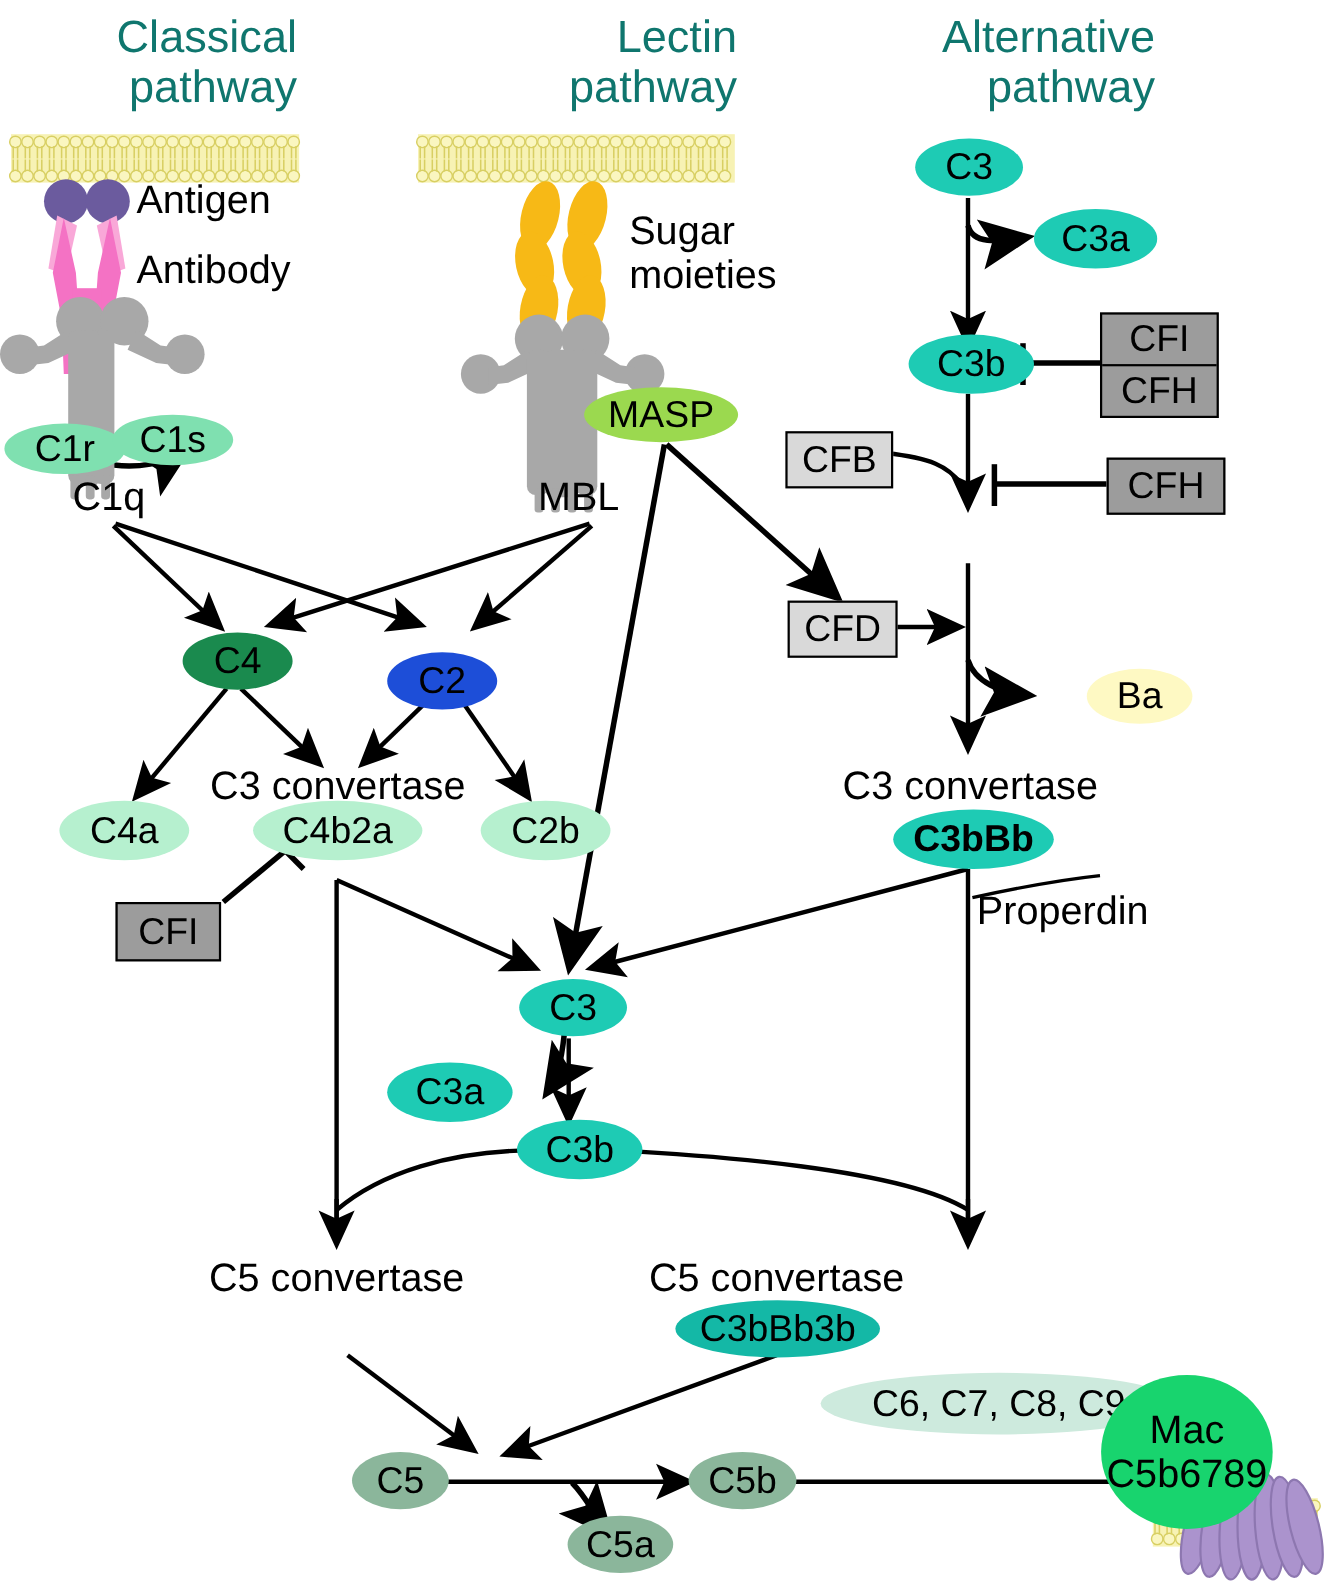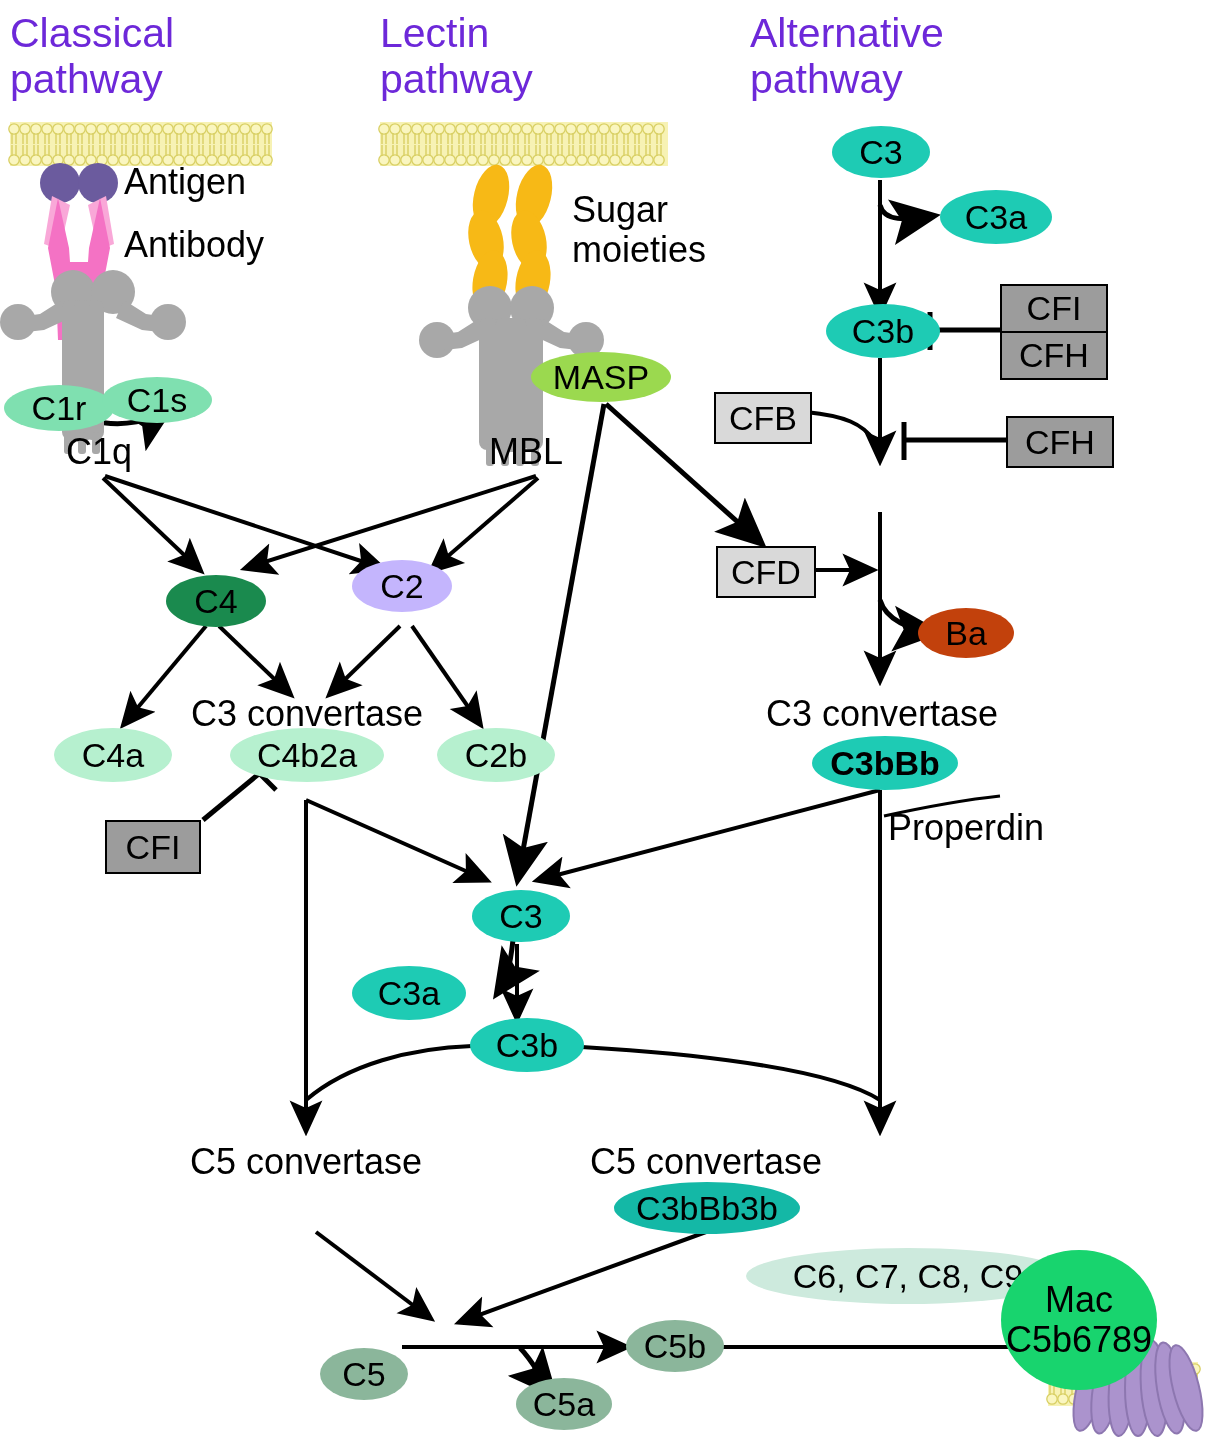--- a/index.html
+++ b/index.html
@@ -1,20 +1,20 @@
 <!DOCTYPE html>
 <html><head>
 <meta charset="utf-8">
 <style>
   html,body{margin:0;padding:0;background:#fff;}
   body{width:1206px;height:1440px;position:relative;overflow:hidden;
        font-family:"Liberation Sans","DejaVu Sans",sans-serif;color:#000;}
   #stage{position:absolute;left:0;top:0;width:1206px;height:1440px;}
   svg.layer{position:absolute;left:0;top:0;width:1206px;height:1440px;overflow:visible;}
-  .hdr{position:absolute;text-align:left;font-size:41px;line-height:46px;color:#6d28d9;white-space:pre-line;}
+  .hdr{position:absolute;text-align:right;font-size:41px;line-height:46px;color:#0f766e;white-space:pre-line;}
   .lbl{position:absolute;font-size:36px;line-height:40px;color:#000;white-space:pre-line;}
   .node{position:absolute;display:flex;align-items:center;justify-content:center;
         border-radius:50%;font-size:34px;color:#000;text-align:center;}
   .boxnode{position:absolute;display:flex;align-items:center;justify-content:center;
         border:2px solid #000;font-size:34px;color:#000;background:#d9d9d9;}
   .boxstack{position:absolute;border:2px solid #000;background:#9c9c9c;display:flex;flex-direction:column;}
   .boxstack > div{display:flex;align-items:center;justify-content:center;font-size:34px;color:#000;}
   .boxstack > div:first-child{border-bottom:2px solid #000;}
 </style>
 </head>
@@ -595,40 +595,40 @@
   <div class="lbl" style="left:888px;top:808px;">Properdin</div>
   <div class="lbl" style="left:190px;top:1142px;">C5 convertase</div>
   <div class="lbl" style="left:590px;top:1142px;">C5 convertase</div>
 
   <div class="node" style="left:4px;top:355px;width:110px;height:46px;background:#7fe0b0;margin-top:30px;">C1r</div>
   <div class="node" style="left:102px;top:355px;width:110px;height:46px;background:#7fe0b0;margin-top:22px;">C1s</div>
 
   <div class="node" style="left:531px;top:352px;width:140px;height:50px;background:#9bd94f;">MASP</div>
 
   <div class="node" style="left:166px;top:575px;width:100px;height:52px;background:#1a8a4e;">C4</div>
-  <div class="node" style="left:352px;top:560px;width:100px;height:52px;background:#c4b5fd;">C2</div>
+  <div class="node" style="left:352px;top:593px;width:100px;height:52px;background:#1d4ed8;">C2</div>
 
   <div class="node" style="left:54px;top:728px;width:118px;height:54px;background:#b6f0cf;">C4a</div>
   <div class="node" style="left:230px;top:728px;width:154px;height:54px;background:#b6f0cf;">C4b2a</div>
   <div class="node" style="left:437px;top:728px;width:118px;height:54px;background:#b6f0cf;">C2b</div>
 
   <div class="node" style="left:832px;top:126px;width:98px;height:52px;background:#1ecbb4;">C3</div>
   <div class="node" style="left:940px;top:190px;width:112px;height:54px;background:#1ecbb4;">C3a</div>
   <div class="node" style="left:826px;top:304px;width:114px;height:54px;background:#1ecbb4;">C3b</div>
 
-  <div class="node" style="left:918px;top:608px;width:96px;height:50px;background:#c2410c;">Ba</div>
+  <div class="node" style="left:988px;top:608px;width:96px;height:50px;background:#fef9c3;">Ba</div>
   <div class="node" style="left:812px;top:736px;width:146px;height:54px;background:#1ecbb4;font-weight:bold;">C3bBb</div>
 
   <div class="node" style="left:472px;top:890px;width:98px;height:52px;background:#1ecbb4;">C3</div>
   <div class="node" style="left:352px;top:966px;width:114px;height:54px;background:#1ecbb4;">C3a</div>
   <div class="node" style="left:470px;top:1018px;width:114px;height:54px;background:#1ecbb4;">C3b</div>
 
   <div class="node" style="left:614px;top:1182px;width:186px;height:52px;background:#14b8a6;">C3bBb3b</div>
 
-  <div class="node" style="left:320px;top:1320px;width:88px;height:52px;background:#8bb69b;margin-top:28px;">C5</div>
+  <div class="node" style="left:320px;top:1320px;width:88px;height:52px;background:#8bb69b;">C5</div>
   <div class="node" style="left:516px;top:1378px;width:96px;height:52px;background:#8bb69b;">C5a</div>
   <div class="node" style="left:626px;top:1320px;width:98px;height:52px;background:#8bb69b;">C5b</div>
 
   <div class="node" style="left:746px;top:1248px;width:324px;height:56px;background:#cdeadd;">C6, C7, C8, C9</div>
 
   <div class="node" style="left:1001px;top:1250px;width:156px;height:140px;background:#18d46e;
               font-size:36px;line-height:40px;white-space:pre-line;">Mac
 C5b6789</div>
 
   <div class="boxnode" style="left:105px;top:820px;width:92px;height:50px;background:#9c9c9c;">CFI</div>

